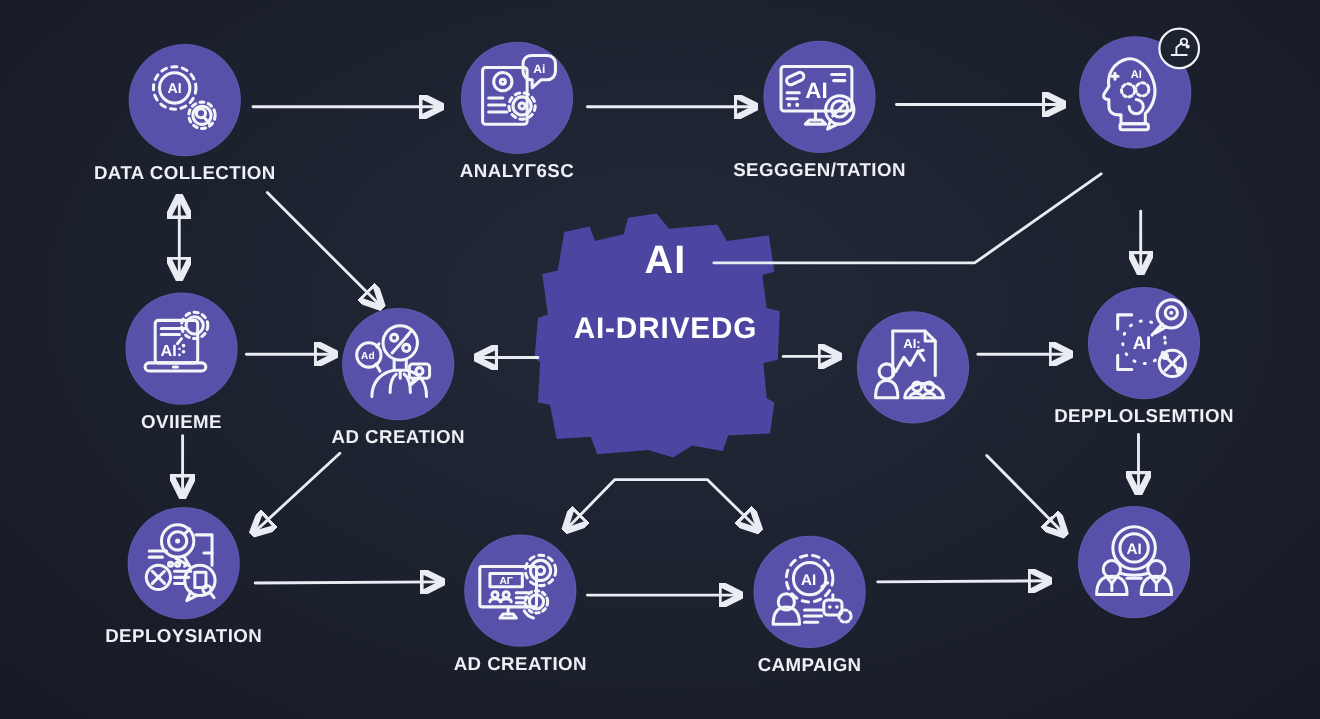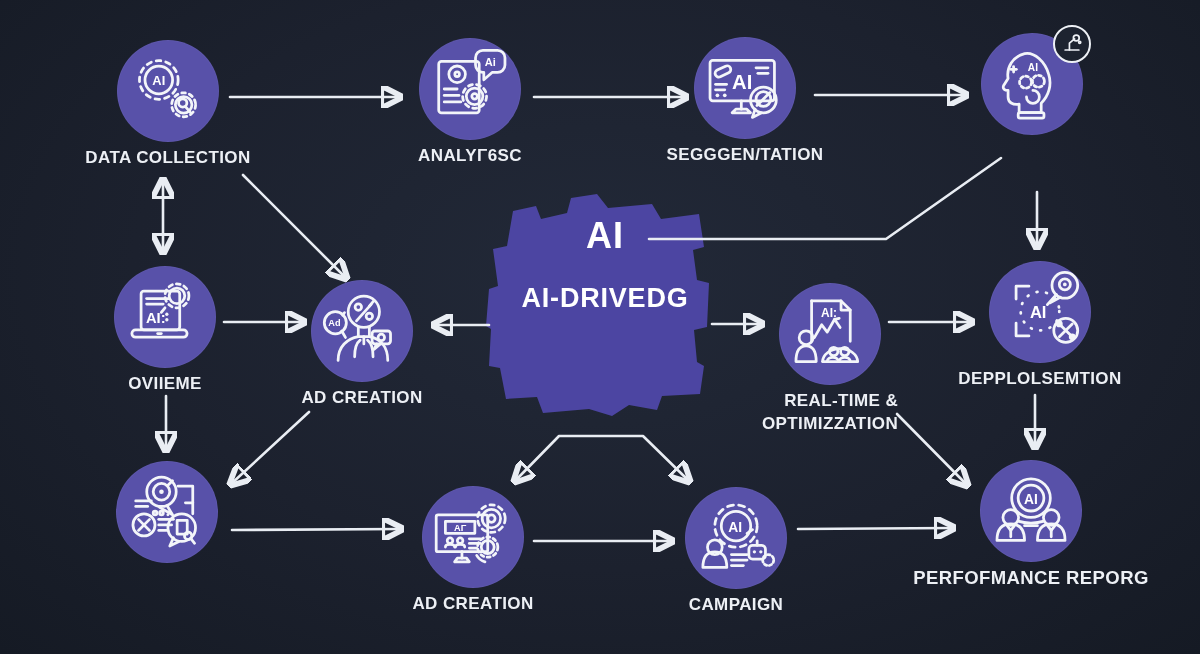--- a/index.html
+++ b/index.html
@@ -236,24 +236,20 @@
         <g>
           <path d="M42,80 A19,14 0 0 1 80,80"></path>
           <circle cx="54" cy="69" r="4.5" stroke-width="2.5"></circle>
             <circle cx="66" cy="69" r="4.5" stroke-width="2.5"></circle>
           <path d="M47,80 C47,74 59,74 59,80" stroke-width="2.5"></path>
           <path d="M60,80 C60,74 72,74 72,80" stroke-width="2.5"></path>
           <line x1="42" y1="80" x2="80" y2="80" stroke-width="2.5"></line>
         </g>
       </svg>
     </div>
-    <div class="label">
-      <span>REAL-TIME &amp;</span>
-      <span>OPTIMIZZATION</span>
-    </div>
   </div>
 
   <div class="node" style="left:989px;top:261px">
     <div class="circle">
       <svg class="icon" viewBox="0 0 100 100">
         <path d="M24,36 L24,22 L38,22"></path>
         <path d="M38,76 L24,76 L24,62"></path>
         <circle cx="50" cy="49" r="21" stroke-width="3.5" stroke-dasharray="1 9.5"></circle>
         <text x="48" y="56" font-size="18">AI</text>
         <path d="M58,42 L66,33" stroke-width="2.5"></path>
@@ -302,20 +298,21 @@
         <line x1="41" y1="70" x2="51" y2="70" stroke-width="2.5"></line>
         <g>
           <circle cx="66" cy="67" r="15"></circle>
           <path d="M57,78 L53,87 L63,82"></path>
           <rect x="61" y="59" width="11" height="15" stroke-width="2.5"></rect>
           <circle cx="73" cy="76" r="4" stroke-width="2.5"></circle>
           <line x1="76" y1="79" x2="80" y2="84" stroke-width="2.5"></line>
         </g>
       </svg>
     </div>
+    <div class="label">DEPLOYSIATION</div>
   </div>
 
   <div class="node" style="left:422px;top:486px">
     <div class="circle">
       <svg class="icon" viewBox="0 0 100 100">
         <rect x="10" y="26" width="56" height="40" rx="2"></rect>
         <rect x="20" y="33" width="32" height="13" stroke-width="2.5"></rect>
         <text x="36" y="43" font-size="10">AΓ</text>
         <circle cx="25" cy="54" r="3" stroke-width="2.5"></circle>
         <path d="M20,61 C20,57 30,57 30,61" stroke-width="2.5"></path>
@@ -376,16 +373,15 @@
           <line x1="28" y1="71" x2="28" y2="78" stroke-width="2.5"></line>
         </g>
         <g>
           <circle cx="72" cy="57" r="8.5"></circle>
           <path d="M57,82 C57,69 63,64 72,64 C81,64 87,69 87,82 Z"></path>
           <path d="M68,66 L72,71 L76,66" stroke-width="2.5"></path>
           <line x1="72" y1="71" x2="72" y2="78" stroke-width="2.5"></line>
         </g>
       </svg>
     </div>
-    <div class="label big">PERFOFMANCE REPORG</div>
   </div>
 
 </div>
 
 </body></html>

